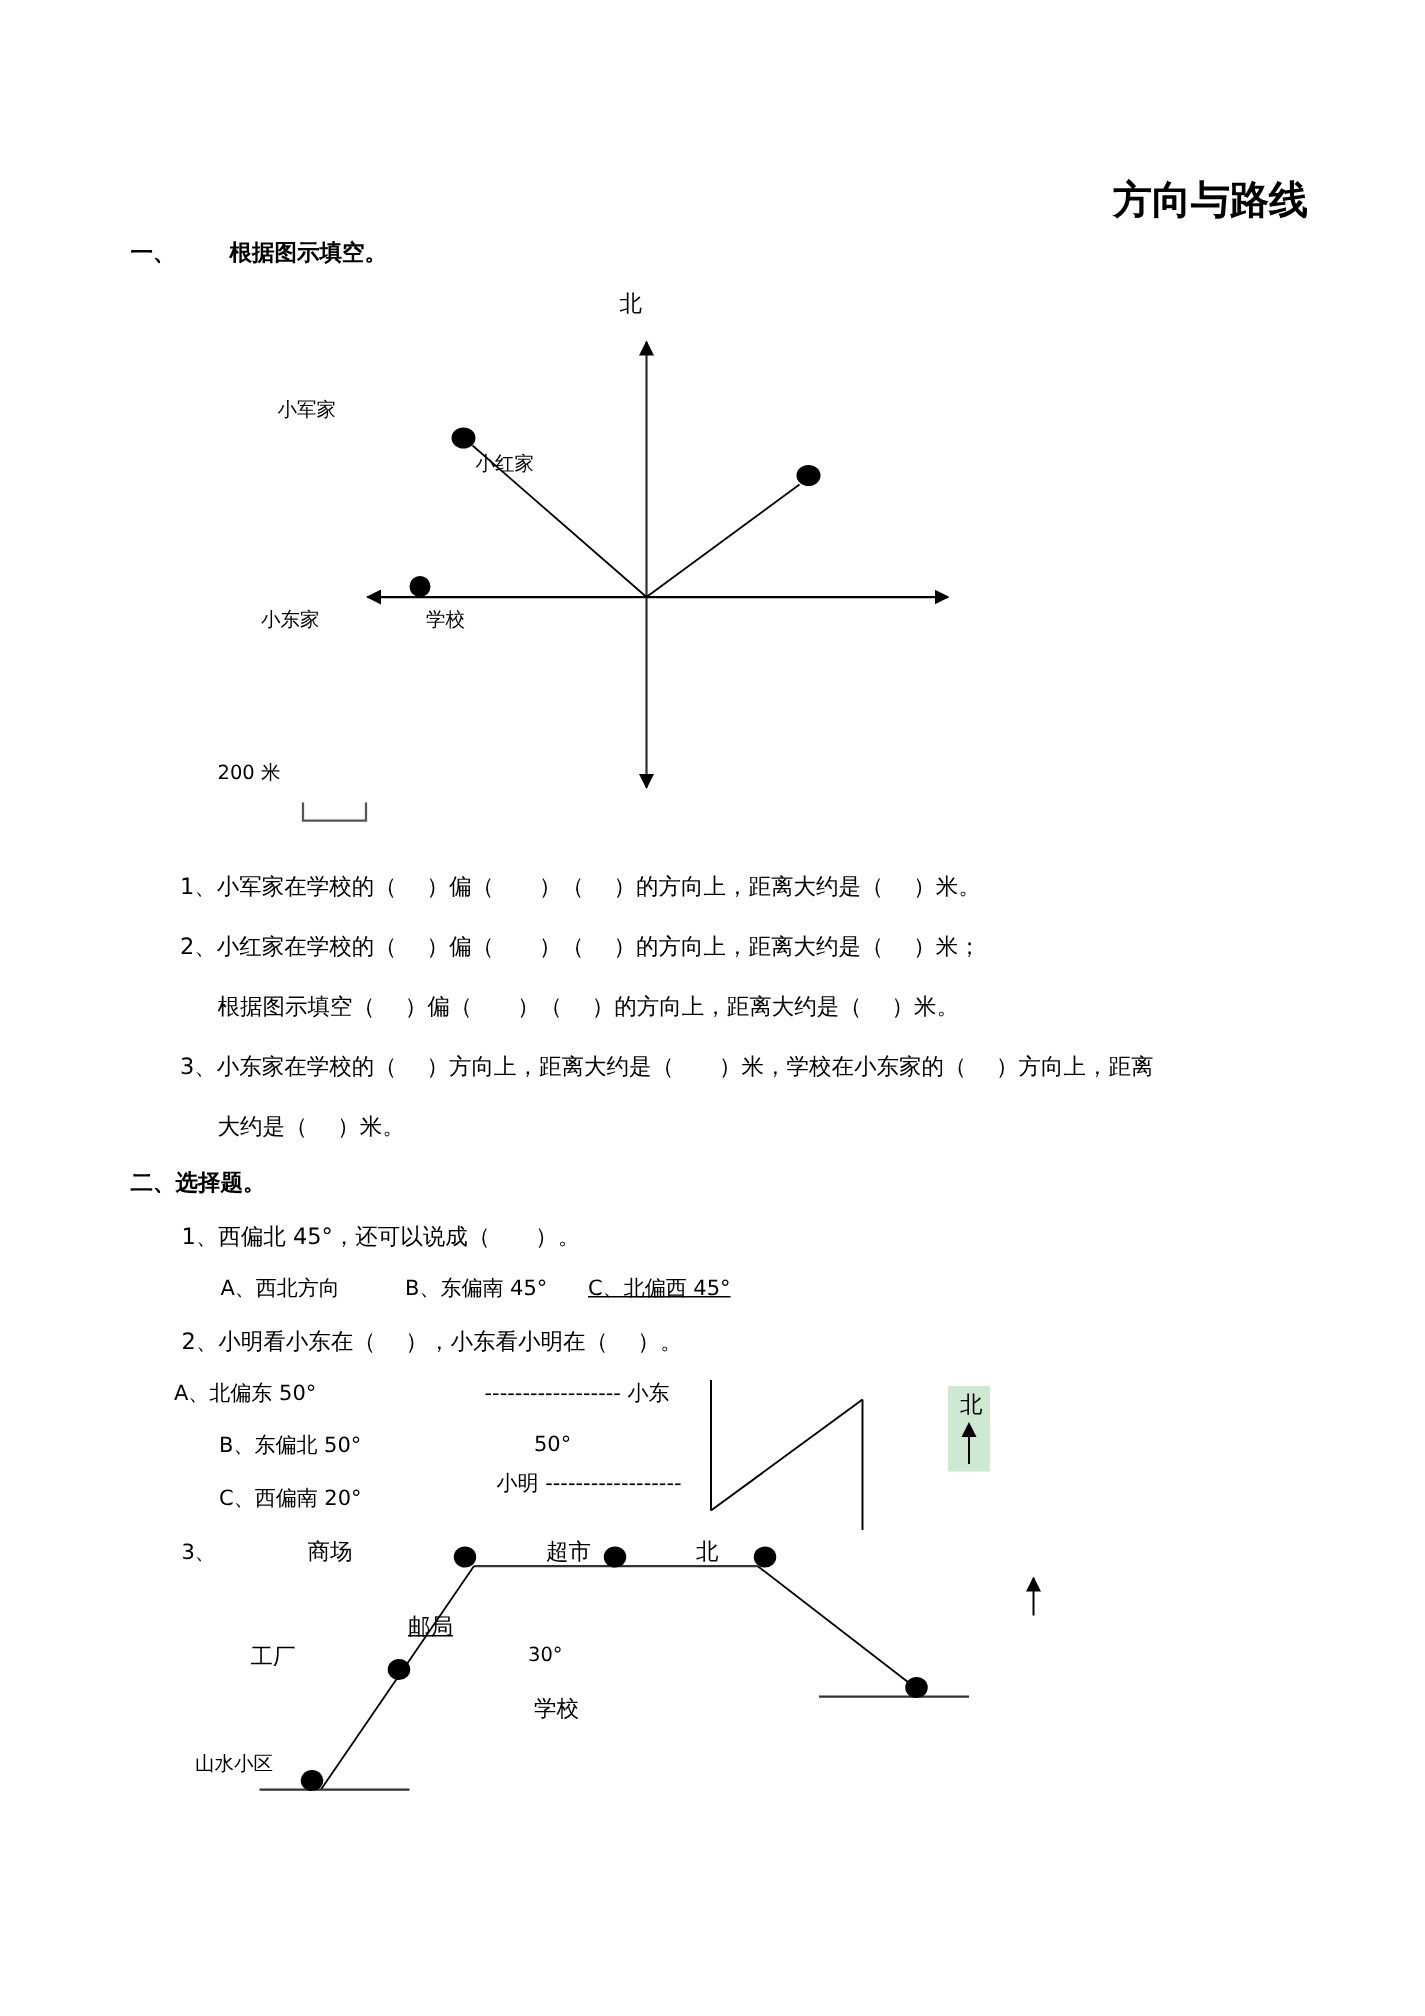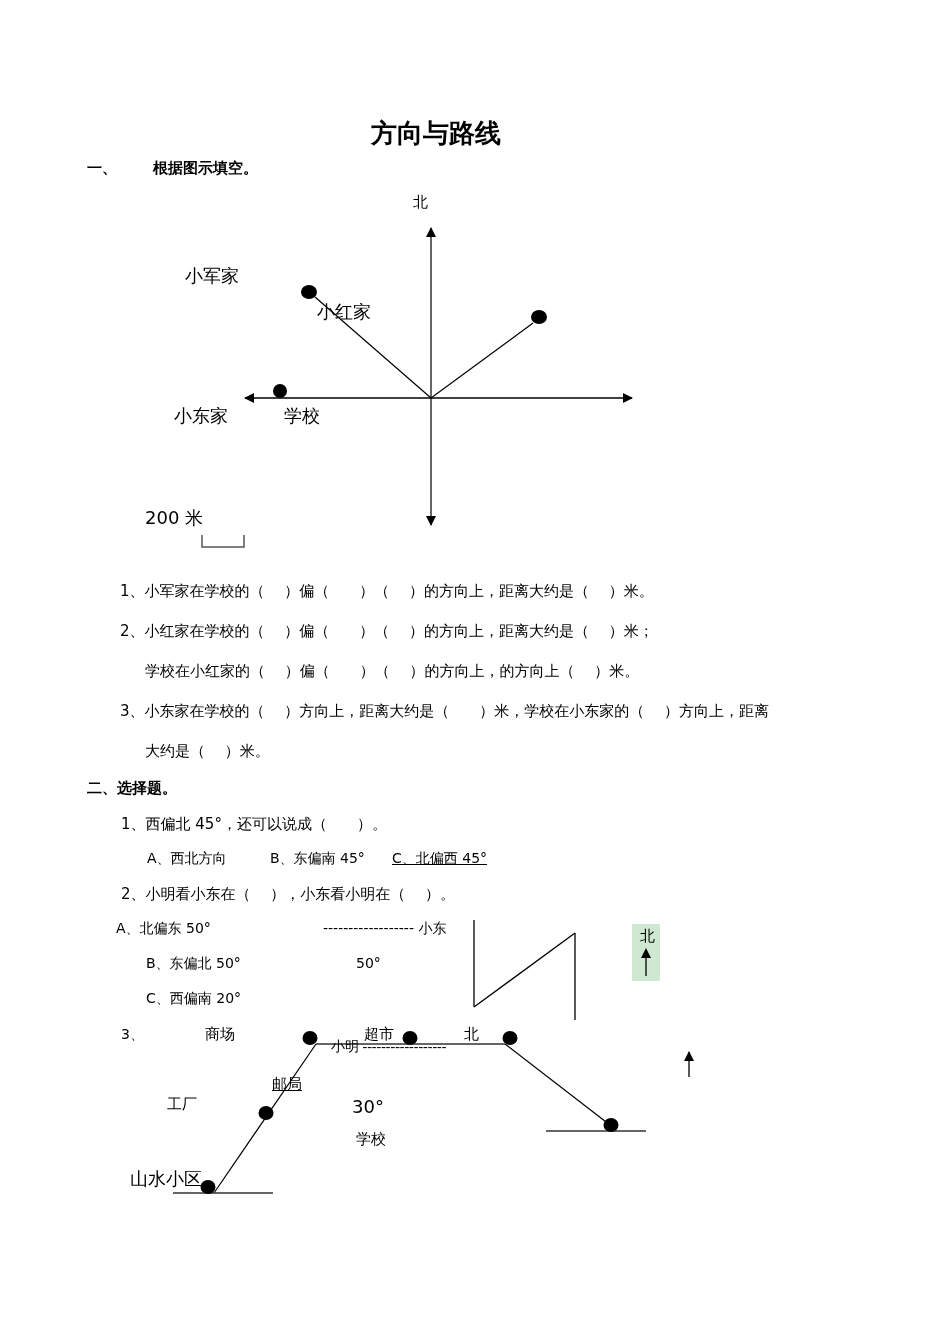--- a/index.html
+++ b/index.html
@@ -1,23 +1,23 @@
 <!DOCTYPE html>
 <html><head>
 <meta charset="utf-8">
 <style>
   html, body { margin: 0; padding: 0; background: #ffffff; }
   body { width: 950px; height: 1344px; position: relative; overflow: hidden;
          font-family: "DejaVu Sans", "Liberation Sans", sans-serif; color: #000; }
   .abs { position: absolute; white-space: nowrap; }
-  .title { left: 0; width: 872px; top: 116px; text-align: center; font-size: 26px; font-weight: bold; }
+  .title { left: 0; width: 872px; top: 116px; text-align: right; font-size: 26px; font-weight: bold; }
   .h1 { font-size: 15px; font-weight: bold; }
   .t14 { font-size: 15px; }
   .t13 { font-size: 14px; }
-  .t12 { font-size: 18px; }
+  .t12 { font-size: 13px; }
   svg { position: absolute; left: 0; top: 0; }
   .north-box { position: absolute; left: 632px; top: 924px; width: 28px; height: 57px; background: #cfe8d2; }
 </style>
 </head>
 <body>
 
 <div class="abs title">方向与路线</div>
 
 <div class="abs h1" style="left:87px; top:159px;">一、</div>
 <div class="abs h1" style="left:153px; top:159px;">根据图示填空。</div>
@@ -65,37 +65,37 @@
 
 <div class="abs t14" style="left:413px; top:193px;">北</div>
 <div class="abs t12" style="left:185px; top:264px;">小军家</div>
 <div class="abs t12" style="left:317px; top:300px;">小红家</div>
 <div class="abs t12" style="left:174px; top:404px;">小东家</div>
 <div class="abs t12" style="left:284px; top:404px;">学校</div>
 <div class="abs t12" style="left:145px; top:506px;">200 米</div>
 
 <div class="abs t14" style="left:120px; top:582px;">1、小军家在学校的（　 ）偏（　　）（　 ）的方向上，距离大约是（　 ）米。</div>
 <div class="abs t14" style="left:120px; top:622px;">2、小红家在学校的（　 ）偏（　　）（　 ）的方向上，距离大约是（　 ）米；</div>
-<div class="abs t14" style="left:145px; top:662px;">学校在小红家的（　 ）偏（　　）（　 ）的方向上，的方向上（　 ）米。</div>
+<div class="abs t14" style="left:145px; top:662px;">根据图示填空（　 ）偏（　　）（　 ）的方向上，距离大约是（　 ）米。</div>
 <div class="abs t14" style="left:120px; top:702px;">3、小东家在学校的（　 ）方向上，距离大约是（　　）米，学校在小东家的（　 ）方向上，距离</div>
 <div class="abs t14" style="left:145px; top:742px;">大约是（　 ）米。</div>
 
 <div class="abs h1" style="left:87px; top:779px;">二、选择题。</div>
 <div class="abs t14" style="left:121px; top:815px;">1、西偏北 45°，还可以说成（　　）。</div>
 <div class="abs t13" style="left:147px; top:850px;">A、西北方向</div>
 <div class="abs t13" style="left:270px; top:850px;text-align:center;">B、东偏南 45°</div>
 <div class="abs t13" style="left:392px; top:850px;text-decoration:underline;">C、北偏西 45°</div>
 
 <div class="abs t14" style="left:121px; top:885px;">2、小明看小东在（　 ），小东看小明在（　 ）。</div>
 <div class="abs t13" style="left:116px; top:920px;">A、北偏东 50°</div>
 <div class="abs t13" style="left:146px; top:955px;">B、东偏北 50°</div>
 <div class="abs t13" style="left:146px; top:990px;">C、西偏南 20°</div>
 <div class="abs t13" style="left:323px; top:920px;">------------------ 小东</div>
 <div class="abs t13" style="left:356px; top:955px;">50°</div>
-<div class="abs t13" style="left:331px; top:1038px;font-family:Liberation Serif, serif;">小明 ------------------</div>
+<div class="abs t13" style="left:331px; top:980px;">小明 ------------------</div>
 
 <div class="north-box">
   <div class="abs t14" style="left:8px; top:3px;">北</div>
   <svg width="28" height="57" style="position:absolute;left:0;top:0;">
     <path d="M14,24 L9,34 L19,34 Z" fill="#000"></path>
     <line x1="14" y1="32" x2="14" y2="52" stroke="#000" stroke-width="1.3"></line>
   </svg>
 </div>
 
 <div class="abs t13" style="left:121px; top:1026px;">3、</div>

